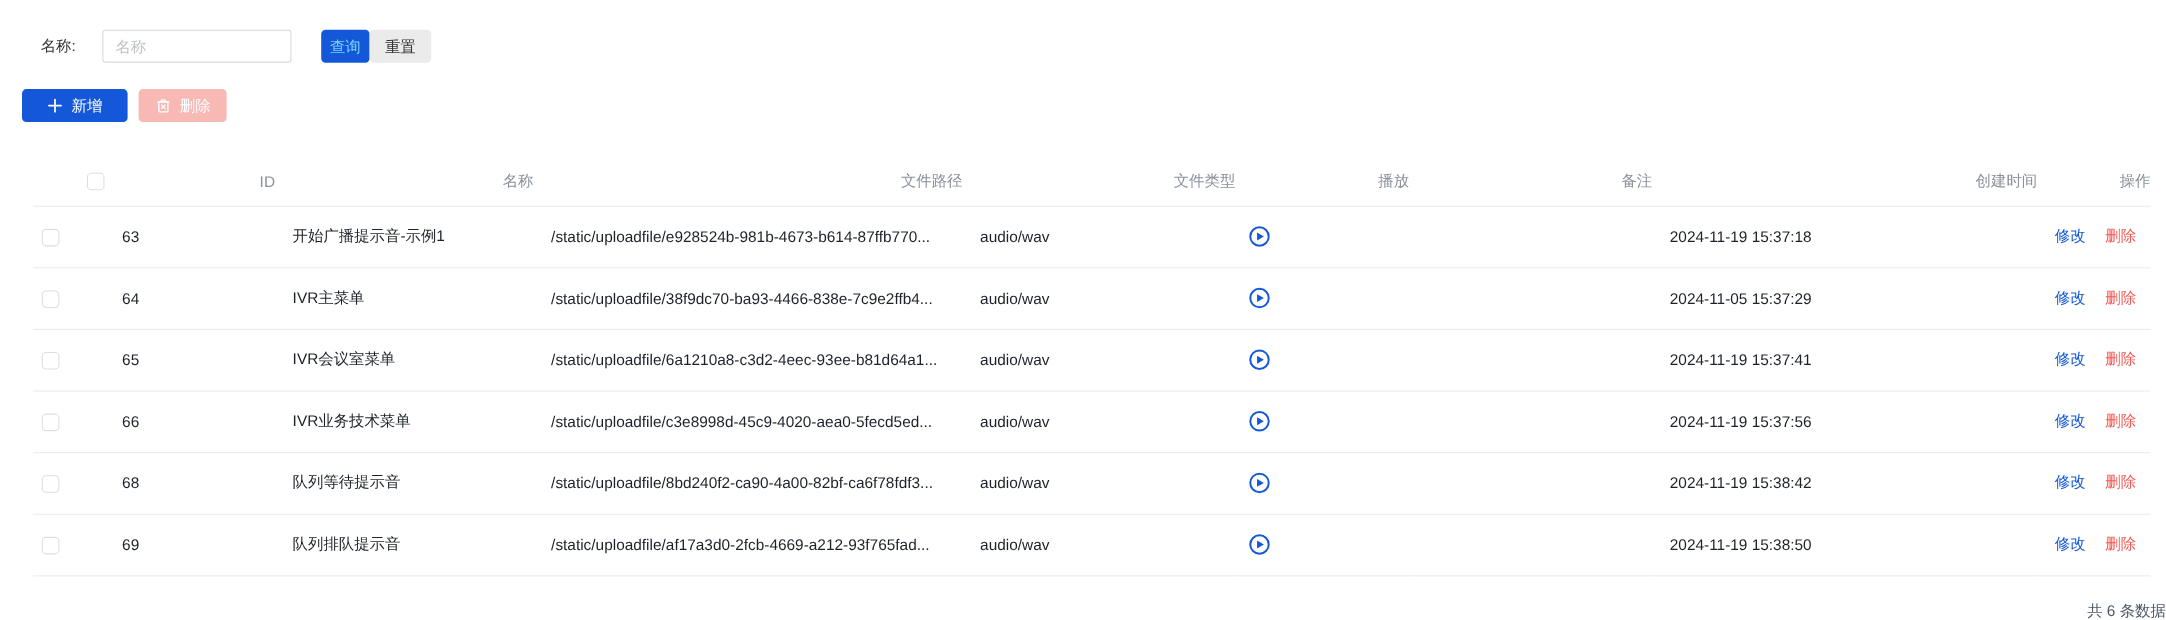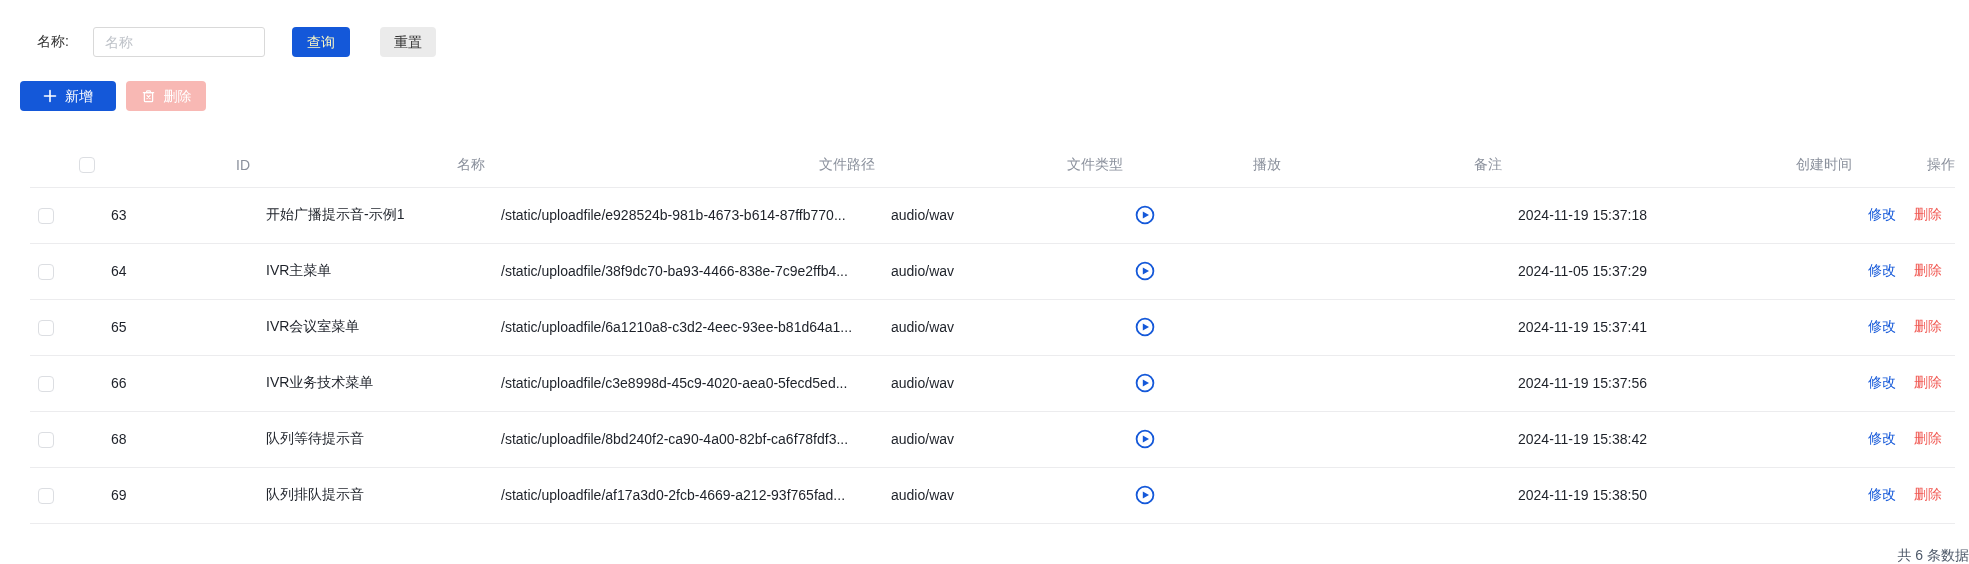--- a/index.html
+++ b/index.html
@@ -17,22 +17,22 @@
     font-family:"Liberation Sans",sans-serif;font-size:14px;color:var(--cell-text);}
 
   
   .search-bar{display:flex;align-items:center;margin:27px 0 0 37px;height:30px;}
   .search-label{color:#333;margin-right:24px;}
   .search-input{width:172px;height:30px;border:1px solid var(--input-border);border-radius:3px;
     padding:0 11px;font-size:14px;color:#333;outline:none;font-family:inherit;}
   .search-input::placeholder{color:#BFC3C9;}
   .btn{height:30px;border:none;border-radius:4px;font-size:14px;display:inline-flex;
     align-items:center;justify-content:center;cursor:pointer;font-family:inherit;line-height:1;}
-  .btn-query{background:var(--primary);color:#fef9c3;width:58px;margin-left:27px;}
-  .btn-reset{background:var(--reset-bg);color:#333;width:56px;margin-left:30px;}
+  .btn-query{background:var(--primary);color:#7dd3fc;width:44px;margin-left:27px;}
+  .btn-reset{background:var(--reset-bg);color:#333;width:56px;margin-left:0;}
 
   
   .toolbar{display:flex;align-items:center;margin:24px 0 0 20px;}
   .btn-add{background:var(--primary);color:#fff;width:96px;gap:8px;}
   .btn-del{background:var(--danger-disabled);color:#fff;width:80px;gap:8px;margin-left:10px;cursor:not-allowed;}
   .btn .ico{display:inline-flex;align-items:center;}
 
   
   .table-wrap{margin:32px 14px 0 30px;}
   table{width:1925px;border-collapse:collapse;table-layout:fixed;}

